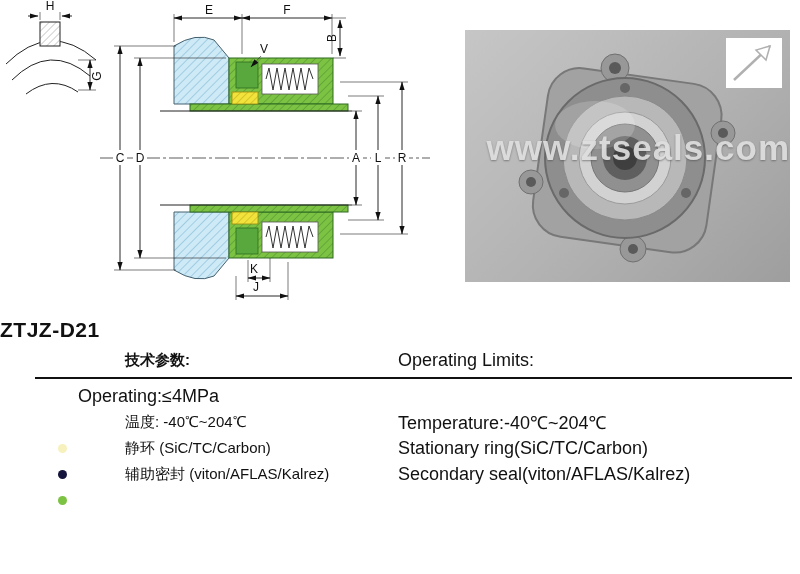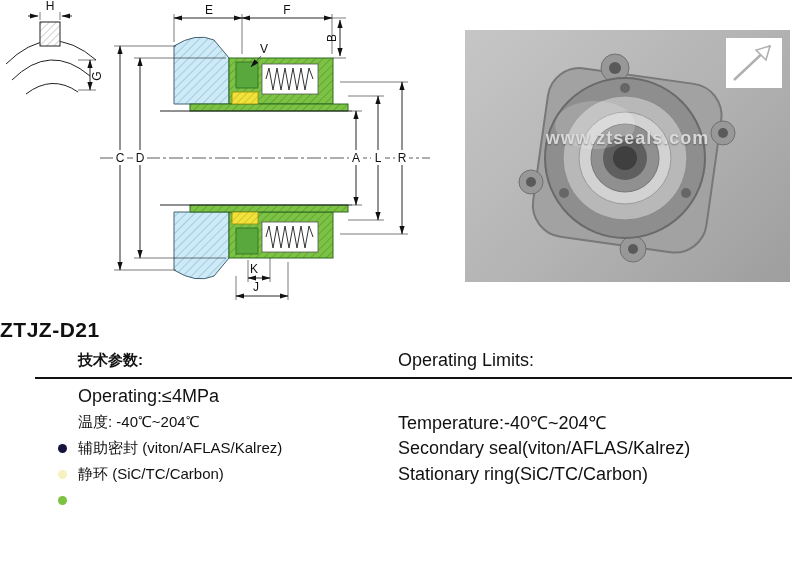--- a/index.html
+++ b/index.html
@@ -12,36 +12,36 @@
   .ext  { stroke:#222; stroke-width:0.6; }
   .dim  { stroke:#111; stroke-width:0.9; }
   .dl   { font-family:"Liberation Sans",sans-serif; font-size:12px; fill:#111; text-anchor:middle; }
   
   .photo {
     position:absolute; left:465px; top:30px; width:325px; height:252px;
     background:linear-gradient(135deg,#c6c6c6 0%,#b2b2b2 55%,#9e9e9e 100%);
     overflow:hidden;
   }
   .watermark {
-    position:absolute; left:0; top:98px; width:100%; text-align:center;
-    font-size:18px; font-weight:bold; letter-spacing:1px;
+    position:absolute; left:0; top:98px; width:100%; text-align:right;
+    font-size:35px; font-weight:bold; letter-spacing:1px;
     color:#dedede; opacity:.92; text-shadow:0 1px 2px rgba(70,70,70,.6);
   }
   .corner-logo {
     position:absolute; top:8px; right:8px; width:56px; height:50px;
     background:#ffffff;
   }
   
   .specs { position:absolute; left:0; top:318px; width:100%; }
   .model-title { font-size:21px; font-weight:bold; letter-spacing:.5px; }
   .spec-row {
     display:grid; grid-template-columns:78px 320px auto;
     align-items:center; height:26px;
   }
-  .spec-row .cn { font-size:15px; }
+  .spec-row .cn { font-size:15px;margin-left:47px; }
   .spec-row .en { font-size:18px; }
   .header-row { margin-top:6px; height:24px; }
   .header-row .cn { font-weight:bold; font-size:15px; }
   .rule { border-top:2px solid #111; margin:5px 8px 4px 35px; }
   .bullet-cell { justify-self:end; padding-right:11px; display:flex; align-items:center; }
   .bullet { width:9px; height:9px; border-radius:50%; display:block; }
 </style>
 </head>
 <body>
 
@@ -228,32 +228,32 @@
     </div>
     <div class="spec-row">
       <span class="bullet-cell">
           <span class="bullet" style="visibility: hidden;"></span>
         </span>
       <span class="cn">温度: -40℃~204℃</span>
       <span class="en">Temperature:-40℃~204℃</span>
     </div>
     <div class="spec-row">
       <span class="bullet-cell">
+          <span class="bullet" style="background: rgb(246, 241, 189);"></span>
+        </span>
+      <span class="cn">静环 (SiC/TC/Carbon)</span>
+      <span class="en">Stationary ring(SiC/TC/Carbon)</span>
+    </div>
+    <div class="spec-row">
+      <span class="bullet-cell">
           <span class="bullet" style="background: rgb(20, 20, 60);"></span>
         </span>
       <span class="cn">辅助密封 (viton/AFLAS/Kalrez)</span>
       <span class="en">Secondary seal(viton/AFLAS/Kalrez)</span>
     </div>
     <div class="spec-row">
       <span class="bullet-cell">
-          <span class="bullet" style="background: rgb(246, 241, 189);"></span>
-        </span>
-      <span class="cn">静环 (SiC/TC/Carbon)</span>
-      <span class="en">Stationary ring(SiC/TC/Carbon)</span>
-    </div>
-    <div class="spec-row">
-      <span class="bullet-cell">
           <span class="bullet" style="background: rgb(124, 194, 67);"></span>
         </span>
     </div>
   </div>
 
 </div>
 
 </body></html>

